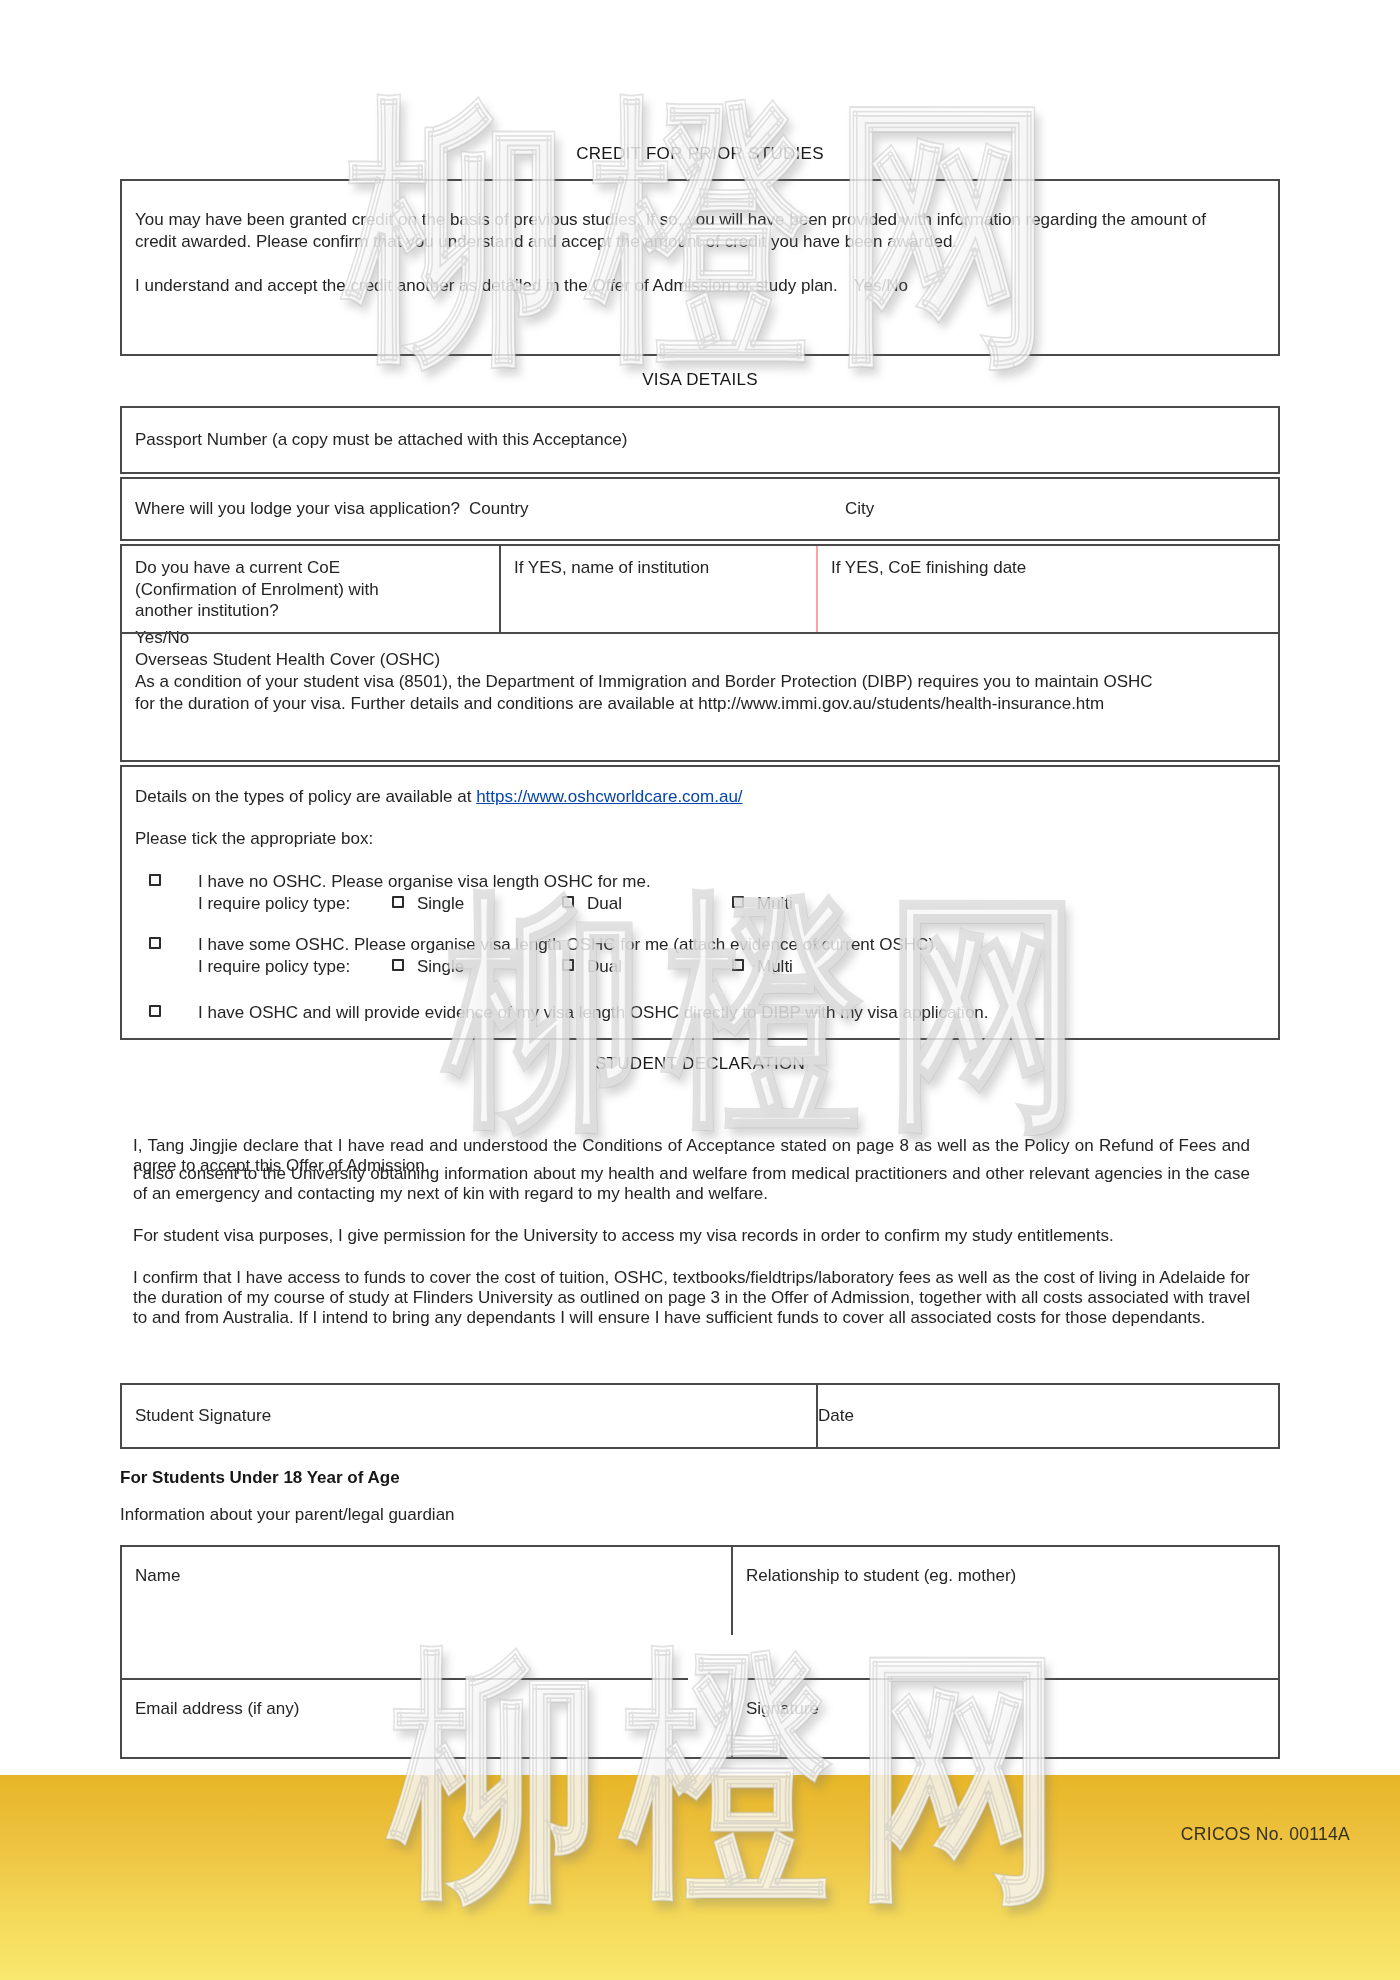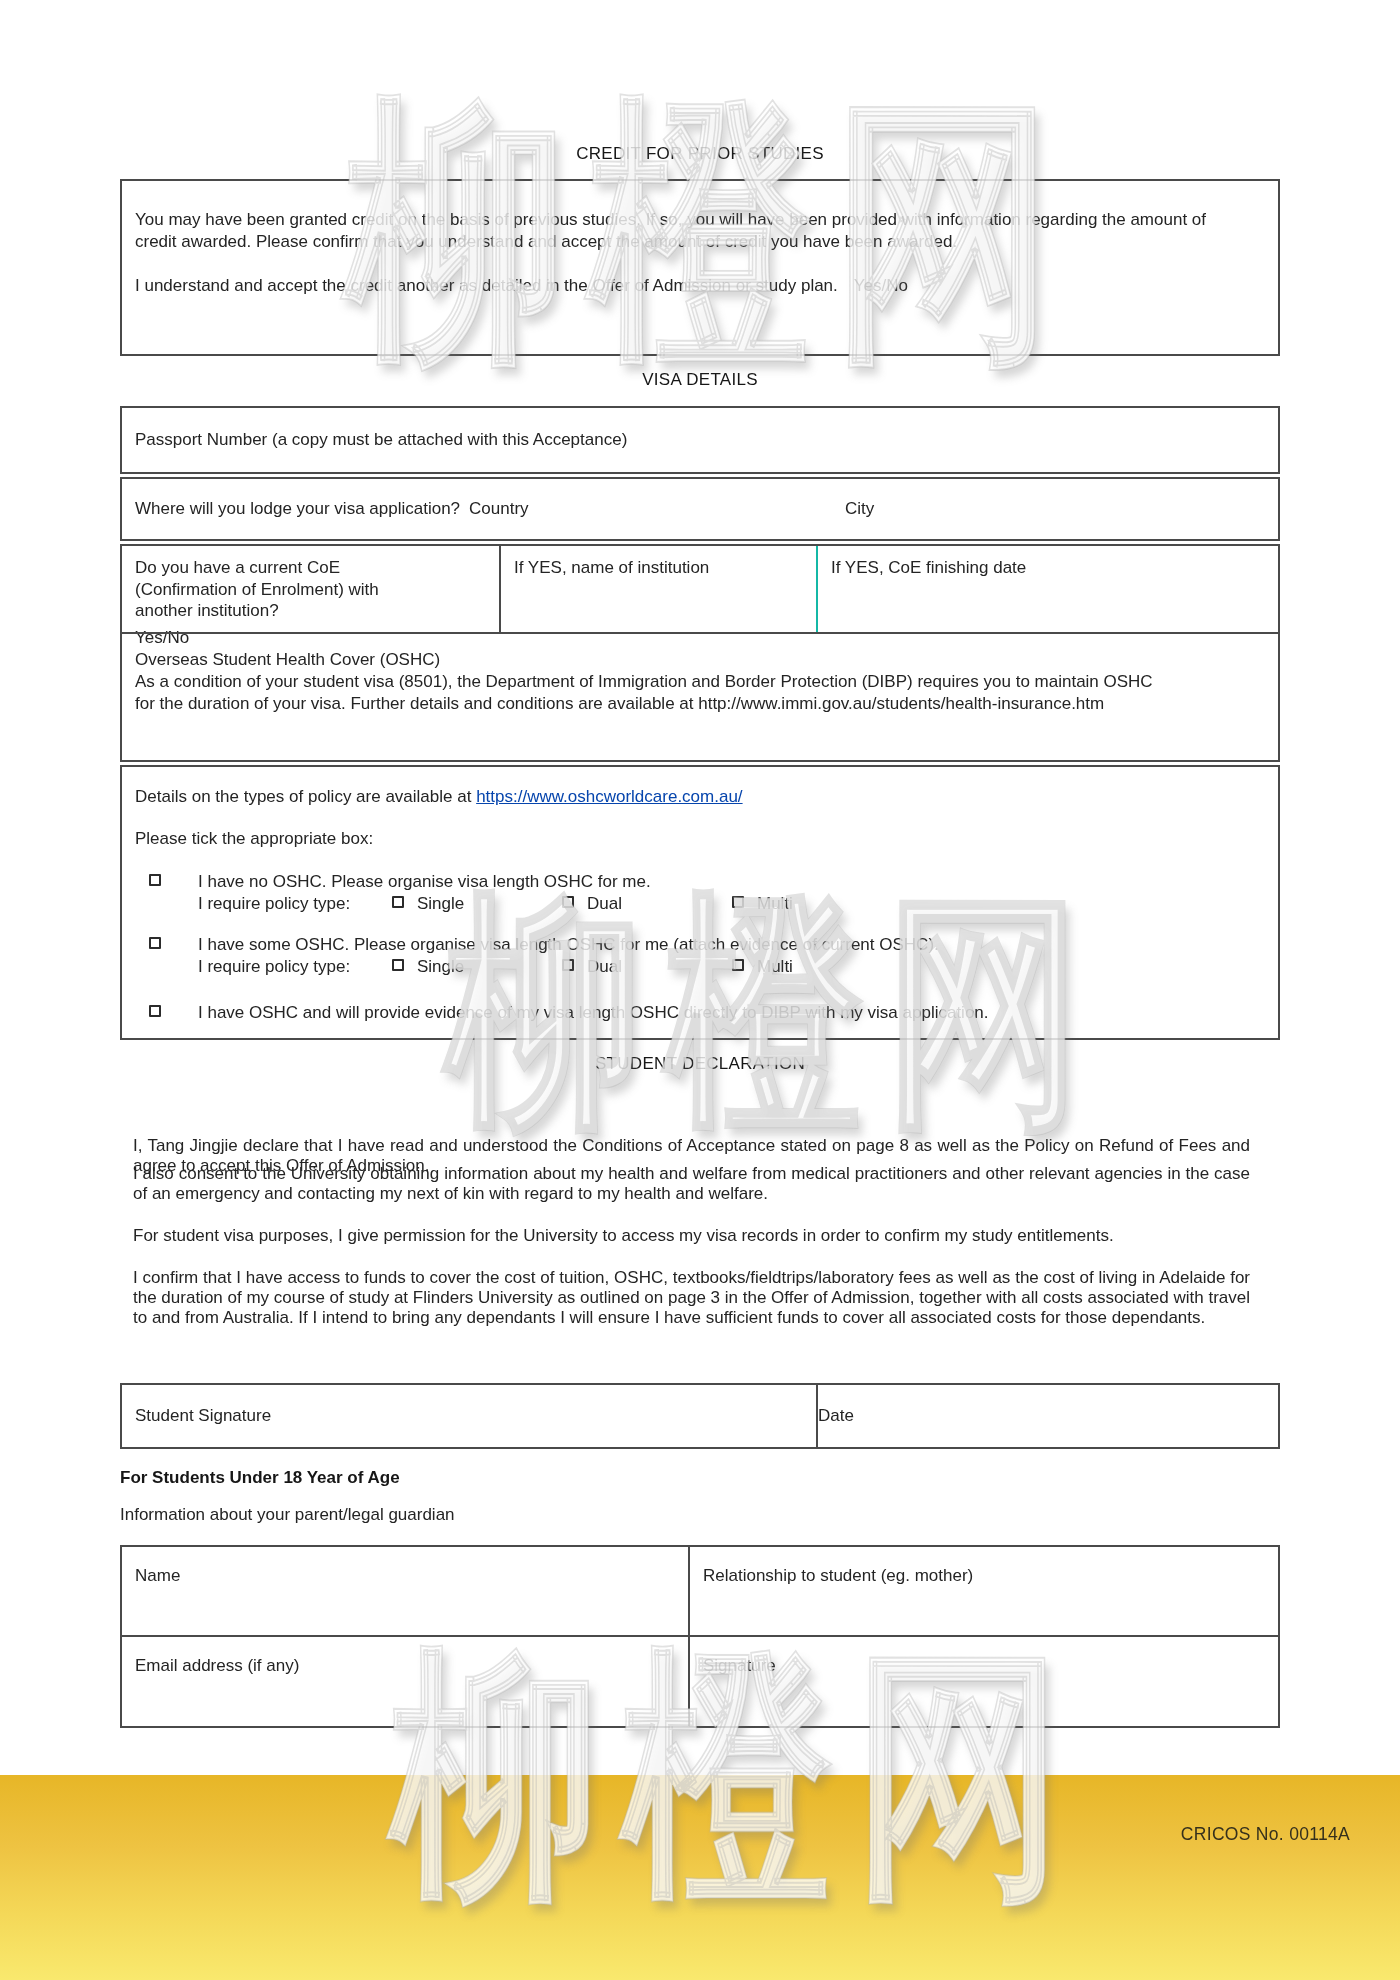--- a/index.html
+++ b/index.html
@@ -38,21 +38,21 @@
   .yn{margin-left:16px;}
   .row-passport{top:406px;height:68px;display:flex;align-items:center;padding-left:13px;}
   .row-lodge{top:477px;height:64px;display:flex;align-items:center;padding-left:13px;}
   .country-label{margin-left:9px;}
   .city-label{position:absolute;left:698px;top:50%;transform:translateY(-50%);margin-left:25px;}
   .row-coe{top:544px;height:90px;display:flex;}
   .coe-c1{width:377px;box-sizing:border-box;padding:11px 20px 0 13px;line-height:21.5px;}
   .coe-c1 .q{width:305px;}
   .coe-c1 .ans{margin-top:5px;}
   .coe-c2{width:317px;box-sizing:border-box;border-left:2px solid #4a4a4a;padding:11px 10px 0 13px;line-height:21.5px;}
-  .coe-c3{flex:1;box-sizing:border-box;border-left:2px solid #14b8a6;padding:11px 0 0 13px;line-height:21.5px;}
+  .coe-c3{flex:1;box-sizing:border-box;border-left:2px solid #fca5a5;padding:11px 0 0 13px;line-height:21.5px;}
   .row-oshc{top:632px;height:130px;padding:15px 14px 0 13px;line-height:22px;}
   .row-oshc .body{width:1020px;}
   .row-policy{top:765px;height:275px;}
   .pline{position:absolute;left:13px;height:22px;line-height:22px;white-space:nowrap;}
   .optline{position:absolute;left:0;width:100%;height:22px;line-height:22px;}
   .optline .lbl{position:absolute;left:76px;white-space:nowrap;}
   .optline .ptlbl{position:absolute;left:76px;white-space:nowrap;}
   .cb{
     position:absolute;top:3px;width:12px;height:12px;box-sizing:border-box;
     border:2px solid #2b2b2b;border-radius:1px;background:transparent;
@@ -80,21 +80,21 @@
   .para-2{top:1164px;}
   .para-3{top:1226px;text-align:left;}
   .para-4{top:1268px;}
   
   .sig-table{top:1383px;height:66px;display:grid;grid-template-columns:694px 1fr;}
   .sig-c1{display:flex;align-items:center;padding-left:13px;}
   .sig-c2{display:flex;align-items:center;border-left:2px solid #4a4a4a;}
   
   .u18-heading{position:absolute;left:120px;top:1468px;font-weight:bold;color:#161616;z-index:2;}
   .u18-sub{position:absolute;left:120px;top:1505px;z-index:2;}
-  .u18-table{top:1545px;height:183px;display:grid;grid-template-columns:566px 1fr;grid-template-rows:88px 1fr;}
+  .u18-table{top:1545px;height:214px;display:grid;grid-template-columns:566px 1fr;grid-template-rows:88px 1fr;gap:43px;}
   .u18-cell{box-sizing:border-box;padding:19px 10px 0 13px;}
   .u18-cell.cright{border-left:2px solid #4a4a4a;}
   .u18-cell.cbottom{border-top:2px solid #4a4a4a;}
   
   .footer{
     position:absolute;left:0;top:1775px;width:1400px;height:205px;z-index:1;
     background:linear-gradient(180deg,#e7b627 0%,#eec342 35%,#f4d858 68%,#f9e96e 100%);
   }
   .cricos{
     position:absolute;top:49px;right:50px;font-size:17.5px;color:#35301c;

